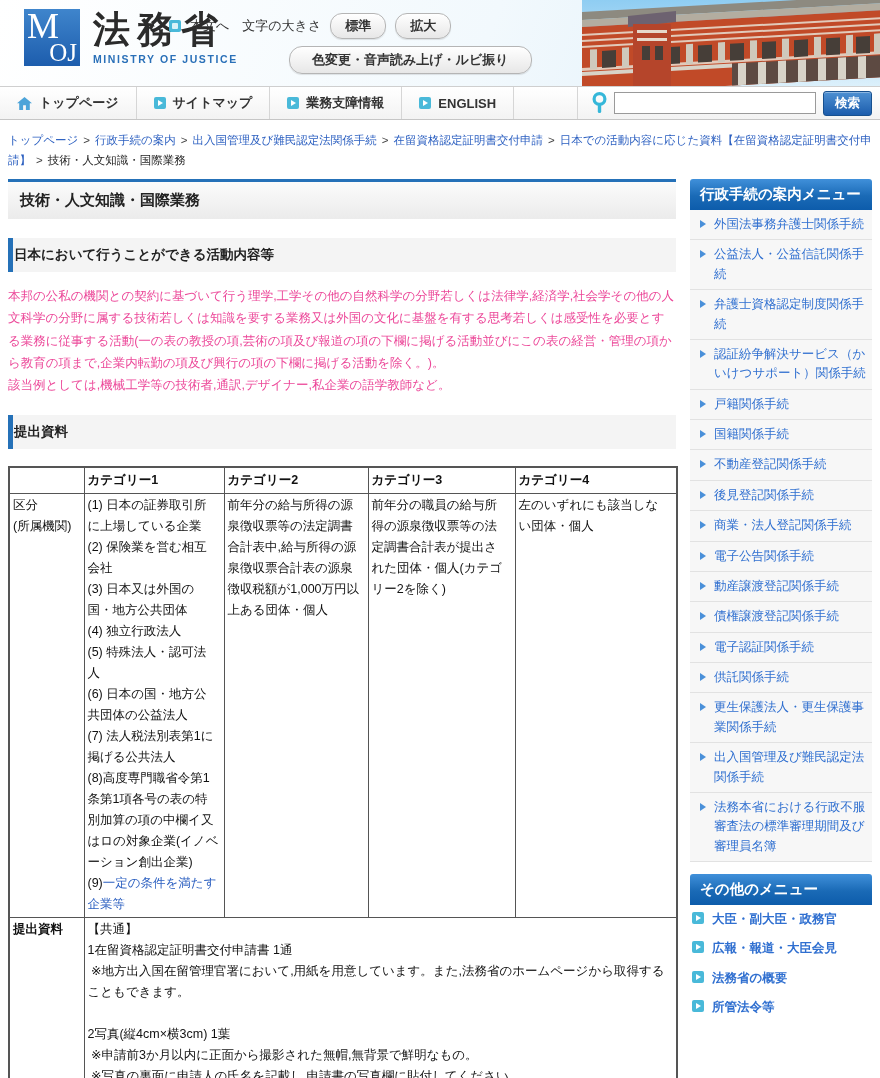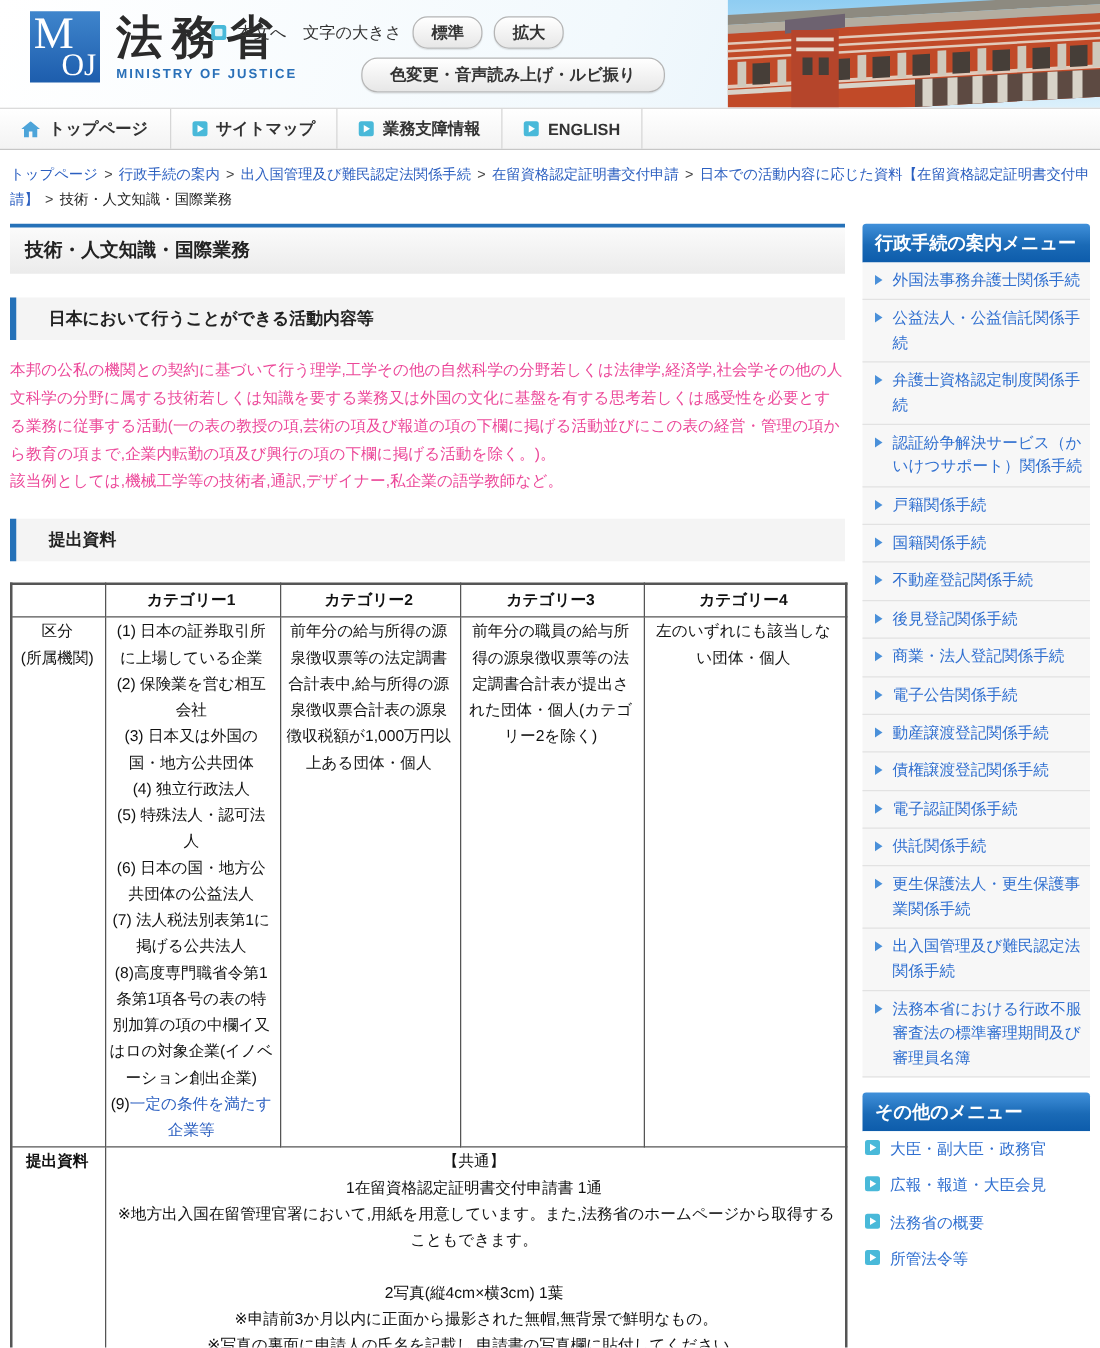--- a/index.html
+++ b/index.html
@@ -51,47 +51,47 @@
   .breadcrumb .current{color:#222}
 
   
   .content{display:flex;padding-left:8px;gap:14px;align-items:flex-start;margin-top:2px}
   .main-col{width:668px;flex:none}
   .side-col{width:182px;flex:none}
 
   .page-title{border-top:3px solid #2571b8;background:linear-gradient(180deg,#fbfbfb,#ebebeb);
     padding:9px 12px;font-size:15px;font-weight:bold;color:#222}
   .section-heading{margin-top:19px;background:#f4f4f4;border-left:5px solid #2571b8;
-    padding:8px 26px;font-size:13.5px;font-weight:bold;color:#222}
+    padding:8px 1px;font-size:13.5px;font-weight:bold;color:#222}
   .body-text{margin-top:13px;font-size:12.5px;line-height:1.78;color:#ec4899}
   .body-text p{margin:0}
 
   
   .doc-table{margin-top:17px;width:668px;border-collapse:collapse;border:2px solid #555;
     font-size:12.5px;line-height:1.68;color:#111;table-layout:fixed}
-  .doc-table th,.doc-table td{border:1px solid #555;padding:1px 5px 2px 3px;vertical-align:top;text-align:center}
+  .doc-table th,.doc-table td{border:1px solid #555;padding:1px 5px 2px 3px;vertical-align:top;text-align:left}
   .doc-table th{font-weight:bold;padding-top:2px}
   .doc-table .rowlabel{font-weight:normal}
   .doc-table .rowlabel.bold{font-weight:bold}
   .prewrap{white-space:pre-wrap;display:block}
   .doc-table a{color:#2b5fc0;cursor:pointer}
 
   
   .menu-box{width:182px}
   .menu-header{background:linear-gradient(180deg,#4090da 0%,#1a6ab6 55%,#0d5cab 100%);
     color:#fff;font-size:14.5px;font-weight:bold;padding:6px 10px;border-radius:3px 3px 0 0}
   .menu-box ul{list-style:none;background:#f7f7f7}
   .menu-box li{position:relative;border-bottom:1px solid #e2e2e2;padding:5px 6px 5px 24px;
     font-size:12.5px;line-height:1.55}
   .tri{position:absolute;left:10px;top:10px;width:0;height:0;
     border-left:6px solid #4a90d9;border-top:4px solid transparent;border-bottom:4px solid transparent}
   .menu-box li a{color:#2f6fd0;cursor:pointer}
   .menu-box.menu2{margin-top:12px}
   .menu-box.menu2 ul{background:#fff}
-  .menu-box.menu2 li{border-bottom:none;padding:5px 2px 5px 22px;font-weight:normal;font-size:12.5px}
+  .menu-box.menu2 li{border-bottom:none;padding:5px 2px 5px 22px;font-weight:bold;font-size:12.5px}
   .menu-box.menu2 .sq-icon{position:absolute;left:2px;top:7px;width:12px;height:12px}
 </style>
 </head>
 <body>
 
 <div class="page">
 
   <header class="site-header">
     <a class="logo-block">
       <span class="logo-mark">
@@ -195,20 +195,30 @@
       <span>サイトマップ</span>
     </a>
     <a class="nav-item">
       <span class="sq-icon arrow"></span>
       <span>業務支障情報</span>
     </a>
     <a class="nav-item">
       <span class="sq-icon arrow"></span>
       <span>ENGLISH</span>
     </a>
+    <div class="nav-search">
+      <span style="display:flex">
+          <svg width="15" height="24" viewBox="0 0 15 24">
+            <circle cx="7.5" cy="8" r="5.4" fill="none" stroke="#35b7d9" stroke-width="3.2"></circle>
+            <rect x="5.8" y="13.5" width="3.4" height="8.5" rx="1.5" fill="#35b7d9"></rect>
+          </svg>
+        </span>
+      <input class="search-input" type="text" style="">
+      <button class="search-btn">検索</button>
+    </div>
   </nav>
 
   <div class="breadcrumb">
     <a>トップページ</a><span class="sep">&gt;</span><a>行政手続の案内</a><span class="sep">&gt;</span><a>出入国管理及び難民認定法関係手続</a><span class="sep">&gt;</span><a>在留資格認定証明書交付申請</a><span class="sep">&gt;</span><a>日本での活動内容に応じた資料【在留資格認定証明書交付申請】</a><span class="sep">&gt;</span><span class="current">技術・人文知識・国際業務</span>
   </div>
 
   <div class="content">
 
     <main class="main-col">
       <h1 class="page-title">技術・人文知識・国際業務</h1>

